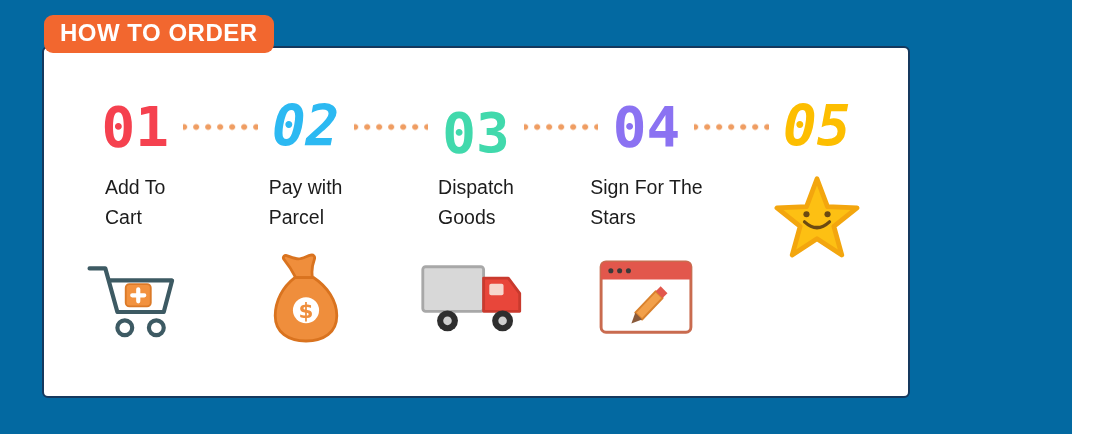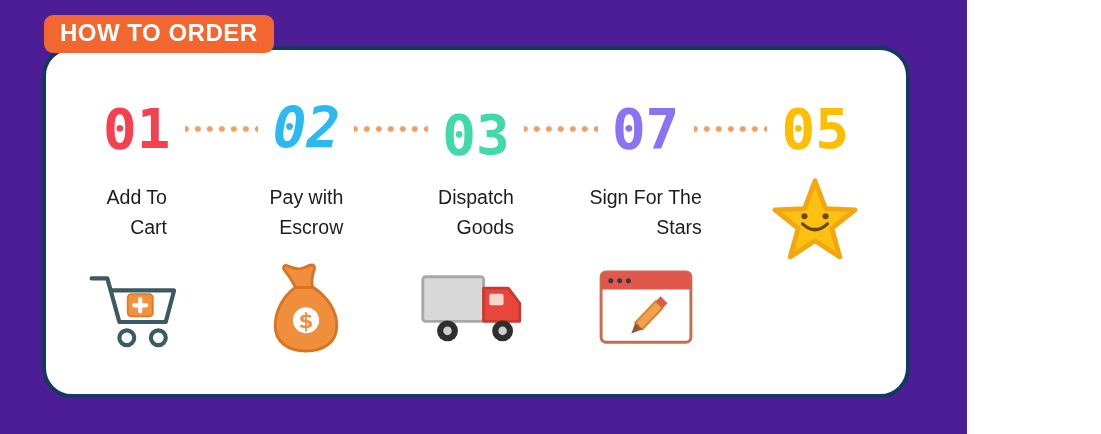--- a/index.html
+++ b/index.html
@@ -3,23 +3,23 @@
 <meta charset="utf-8">
 <style>
   html, body {
     margin: 0;
     padding: 0;
     background: #ffffff;
     font-family: "Liberation Sans", sans-serif;
   }
   .stage {
     position: relative;
-    width: 967px;
+    width: 1072px;
     height: 434px;
-    background: #4c1d95;
+    background: #0369a1;
     overflow: hidden;
   }
   .badge {
     position: absolute;
     left: 44px;
     top: 15px;
     z-index: 3;
     color: #ffffff;
     font-weight: bold;
     font-size: 24px;
@@ -27,22 +27,22 @@
     padding: 4px 16px 6px;
     border-radius: 9px;
   }
   .panel {
     position: absolute;
     left: 42px;
     top: 46px;
     width: 868px;
     height: 352px;
     box-sizing: border-box;
-    border: 4px solid #eab308;
-    border-radius: 30px;
+    border: 2px solid #eab308;
+    border-radius: 6px;
     background: #ffffff;
   }
   .steps {
     display: grid;
     grid-template-columns: repeat(5, 1fr);
     padding: 50px 6px 0;
   }
   .step {
     display: flex;
     flex-direction: column;
@@ -69,25 +69,25 @@
     width: calc(100% - 96px);
     height: 7px;
     transform: translateY(-50%);
     background-image: radial-gradient(circle, currentColor 2.6px, transparent 3.3px);
     background-size: 12px 7px;
     background-repeat: repeat-x;
     background-position: center;
   }
   .step:last-child .connector { display: none; }
   .step-label {
-    margin-top: 24px;
+    margin-top: 16px;
     font-size: 19.5px;
     line-height: 1.55;
     color: #1c1c1c;
-    text-align: right;
+    text-align: left;
     white-space: pre-line;
     min-height: 64px;
   }
   .icon-wrap {
     margin-top: 12px;
     height: 102px;
     display: flex;
     align-items: center;
     justify-content: center;
   }
@@ -121,21 +121,21 @@
           </svg>
         </div>
       </div>
 
       <div class="step">
         <div class="num-wrap">
           <span class="step-number" style="color: rgb(44, 185, 242); font-style: italic;">02</span>
           <span class="connector" style="color: rgb(239, 157, 98);"></span>
         </div>
         <div class="step-label">Pay with
-Escrow</div>
+Parcel</div>
         <div class="icon-wrap">
           <svg width="84" height="94" viewBox="0 0 90 100" aria-hidden="true">
             <path d="M34 27 C30 19 25 12 21 7 C20 5 22 2.5 24.5 3.5 C30 5.5 33 7 37 7 C41 7 46 4 50 3 C53 2.2 55 4.5 54 7.5 C52 13 50.5 20 52 27 Z" fill="#ef8e3c" stroke="#d9731f" stroke-width="3" stroke-linejoin="round"></path>
             <path d="M33 27 H53 C68 37 78 52 78 68 C78 86 64 95 45 95 C26 95 12 86 12 68 C12 52 20 37 33 27 Z" fill="#ef8e3c" stroke="#d9731f" stroke-width="3" stroke-linejoin="round"></path>
             <circle cx="45" cy="62" r="14" fill="#ffffff"></circle>
             <text x="45" y="70" text-anchor="middle" font-size="23" font-weight="bold" fill="#ef8e3c" font-family="DejaVu Sans, sans-serif">$</text>
           </svg>
         </div>
       </div>
 
@@ -154,42 +154,42 @@
             <circle cx="30" cy="63" r="11" fill="#2e2e2e"></circle>
             <circle cx="30" cy="63" r="4.5" fill="#cfcfcf"></circle>
             <circle cx="88" cy="63" r="11" fill="#2e2e2e"></circle>
             <circle cx="88" cy="63" r="4.5" fill="#cfcfcf"></circle>
           </svg>
         </div>
       </div>
 
       <div class="step">
         <div class="num-wrap">
-          <span class="step-number" style="color: rgb(139, 114, 242);">07</span>
+          <span class="step-number" style="color: rgb(139, 114, 242);">04</span>
           <span class="connector" style="color: rgb(239, 157, 98);"></span>
         </div>
         <div class="step-label">Sign For The
 Stars</div>
         <div class="icon-wrap">
           <svg width="98" height="82" viewBox="0 0 100 84" aria-hidden="true">
             <rect x="4" y="4" width="92" height="72" rx="5" fill="#ffffff" stroke="#c96b4f" stroke-width="3"></rect>
             <path d="M4 9 C4 6.2 6.2 4 9 4 H91 C93.8 4 96 6.2 96 9 V22 H4 Z" fill="#e2574c"></path>
             <circle cx="14" cy="13" r="2.6" fill="#3a3a3a"></circle>
             <circle cx="23" cy="13" r="2.6" fill="#3a3a3a"></circle>
             <circle cx="32" cy="13" r="2.6" fill="#3a3a3a"></circle>
             <polygon points="46,63 39,56 60,34 67,41" fill="#f2a04a" stroke="#d9822e" stroke-width="2" stroke-linejoin="round"></polygon>
             <polygon points="39,56 46,63 35,67" fill="#8a5a3a"></polygon>
             <polygon points="60,34 67,41 72,36 65,29" fill="#e2574c"></polygon>
           </svg>
         </div>
       </div>
 
       <div class="step">
         <div class="num-wrap">
-          <span class="step-number" style="color: rgb(253, 190, 0);">05</span>
+          <span class="step-number" style="color: rgb(253, 190, 0); font-style: italic;">05</span>
 
         </div>
         <div class="icon-wrap">
           <svg width="96" height="92" viewBox="0 0 100 96" aria-hidden="true">
             <polygon points="50,6 60.9,35 91.8,36.4 67.6,55.7 75.9,85.6 50,68.5 24.1,85.6 32.4,55.7 8.2,36.4 39.1,35" fill="#fdc013" stroke="#f3a60e" stroke-width="5" stroke-linejoin="round"></polygon>
             <circle cx="39" cy="43" r="3.2" fill="#6b4a12"></circle>
             <circle cx="61" cy="43" r="3.2" fill="#6b4a12"></circle>
             <path d="M37 51 Q50 63 63 51" fill="none" stroke="#6b4a12" stroke-width="3.5" stroke-linecap="round"></path>
           </svg>
         </div>

